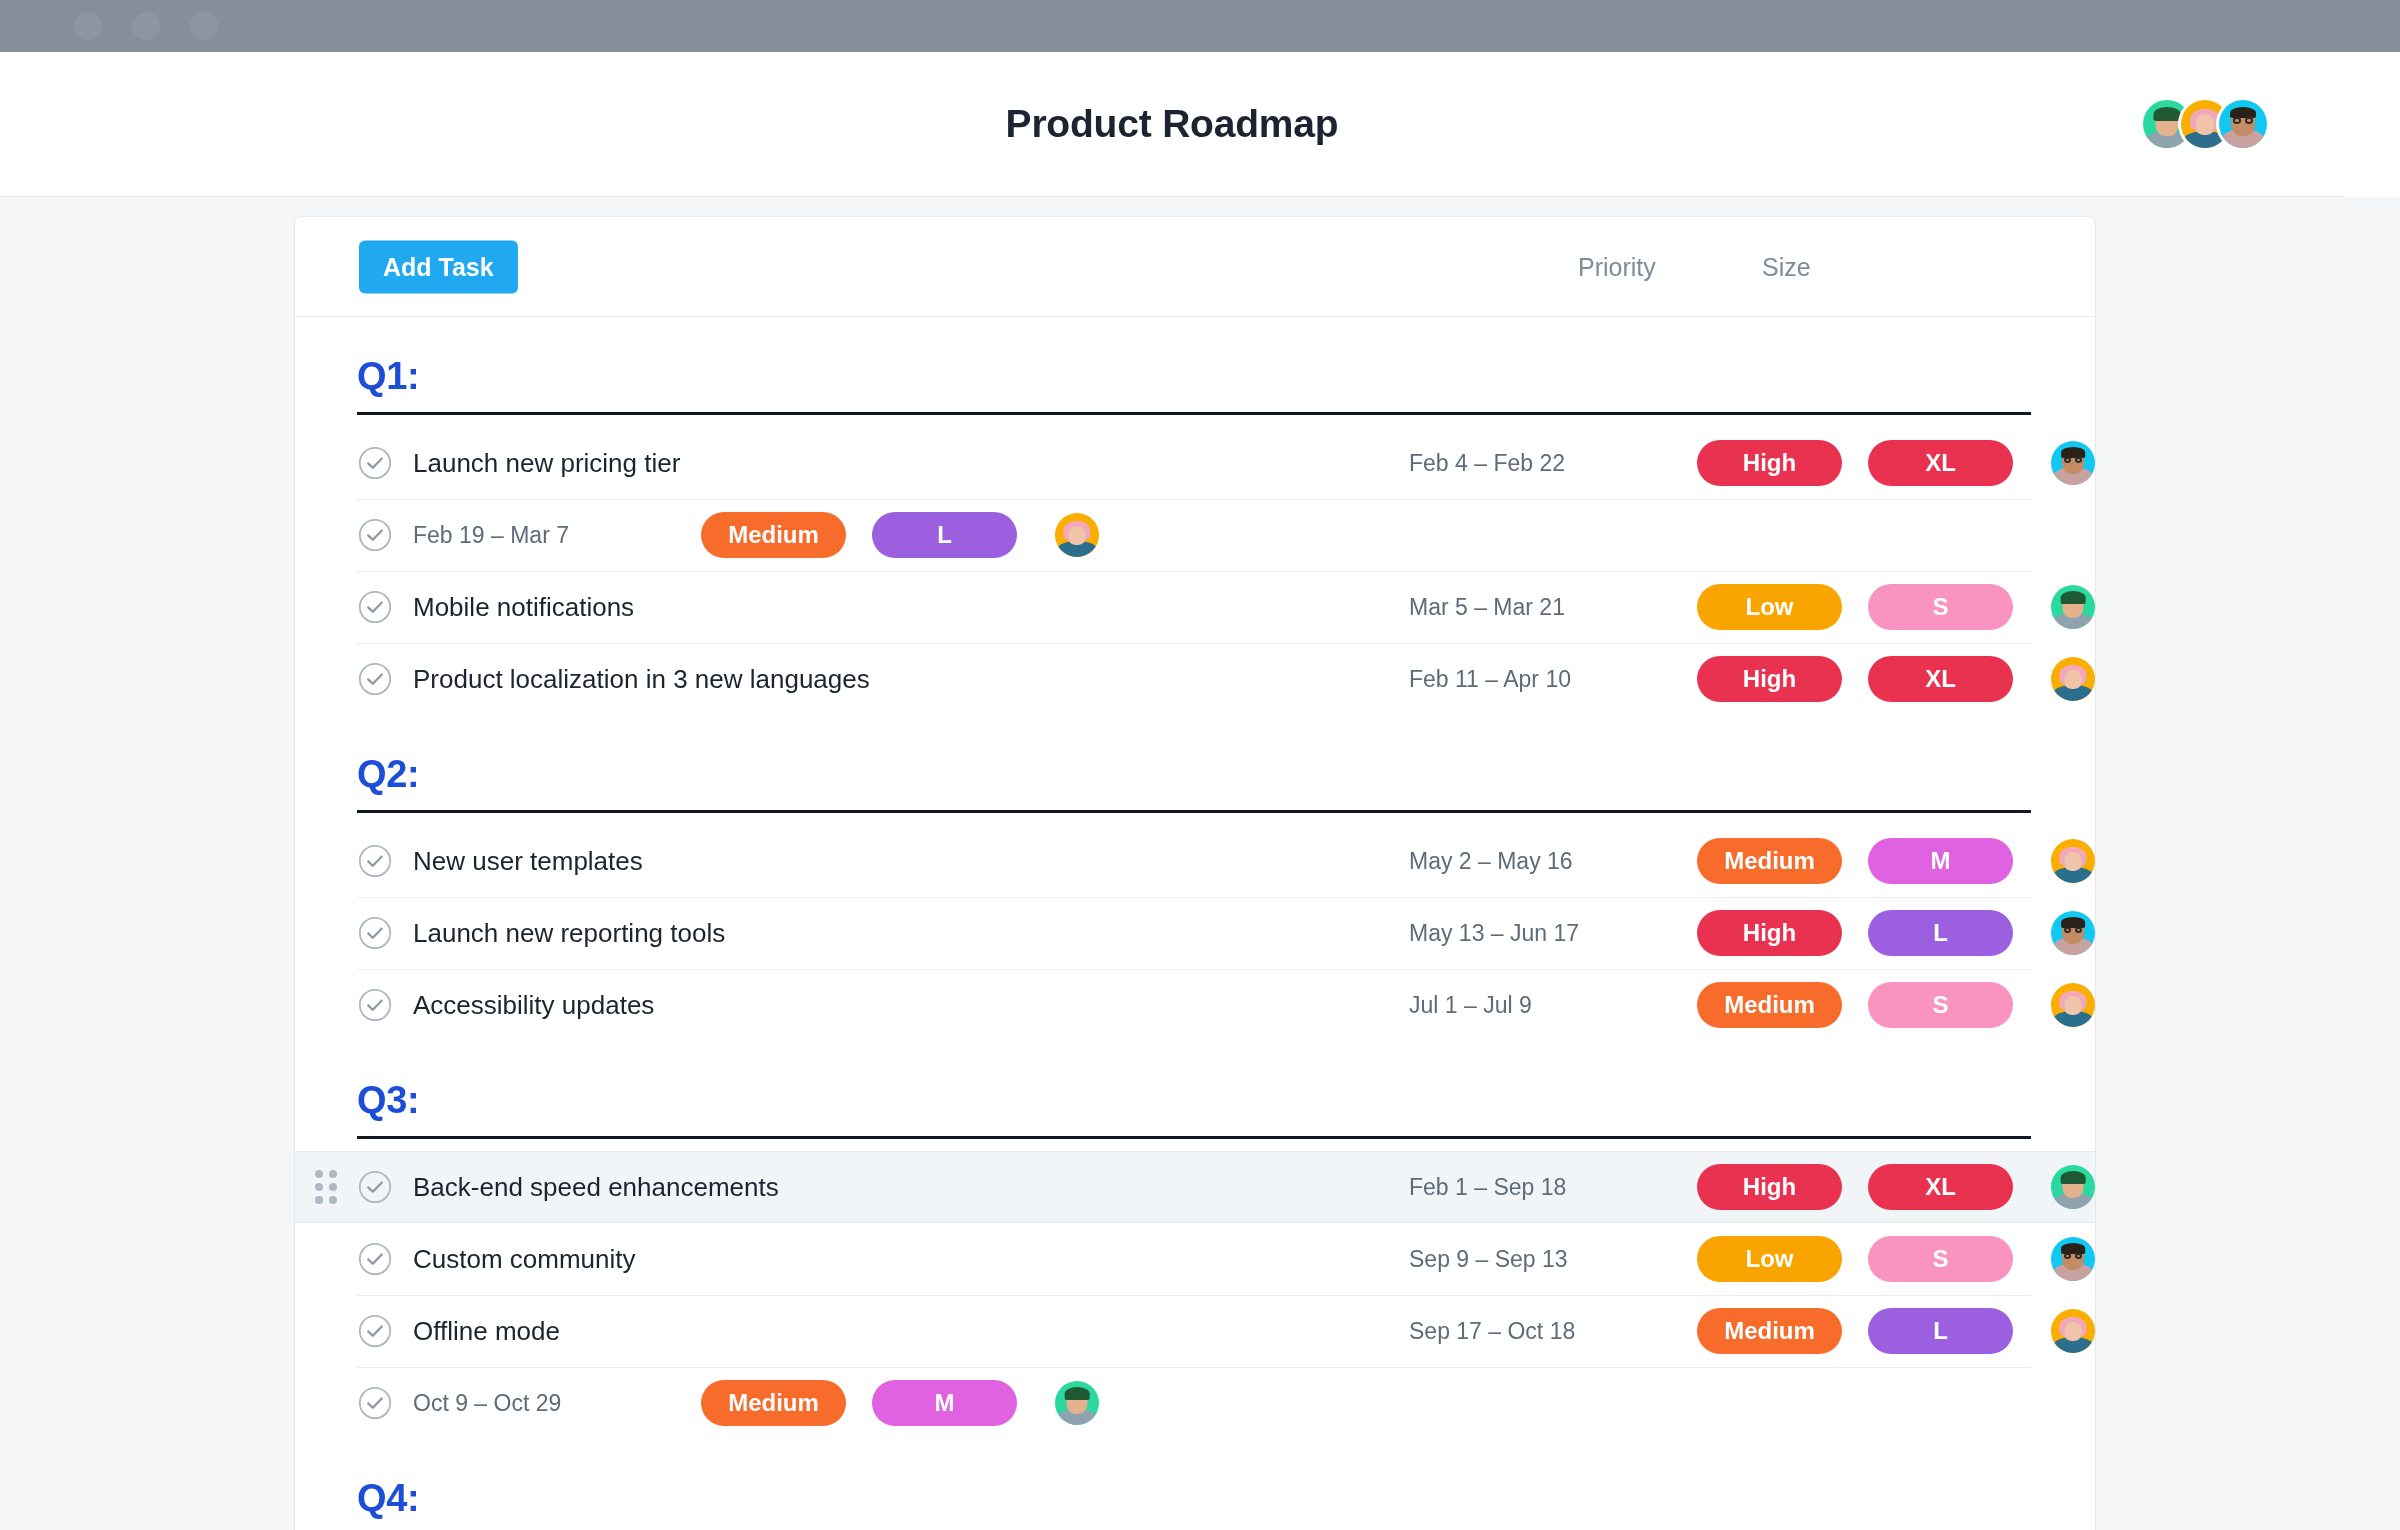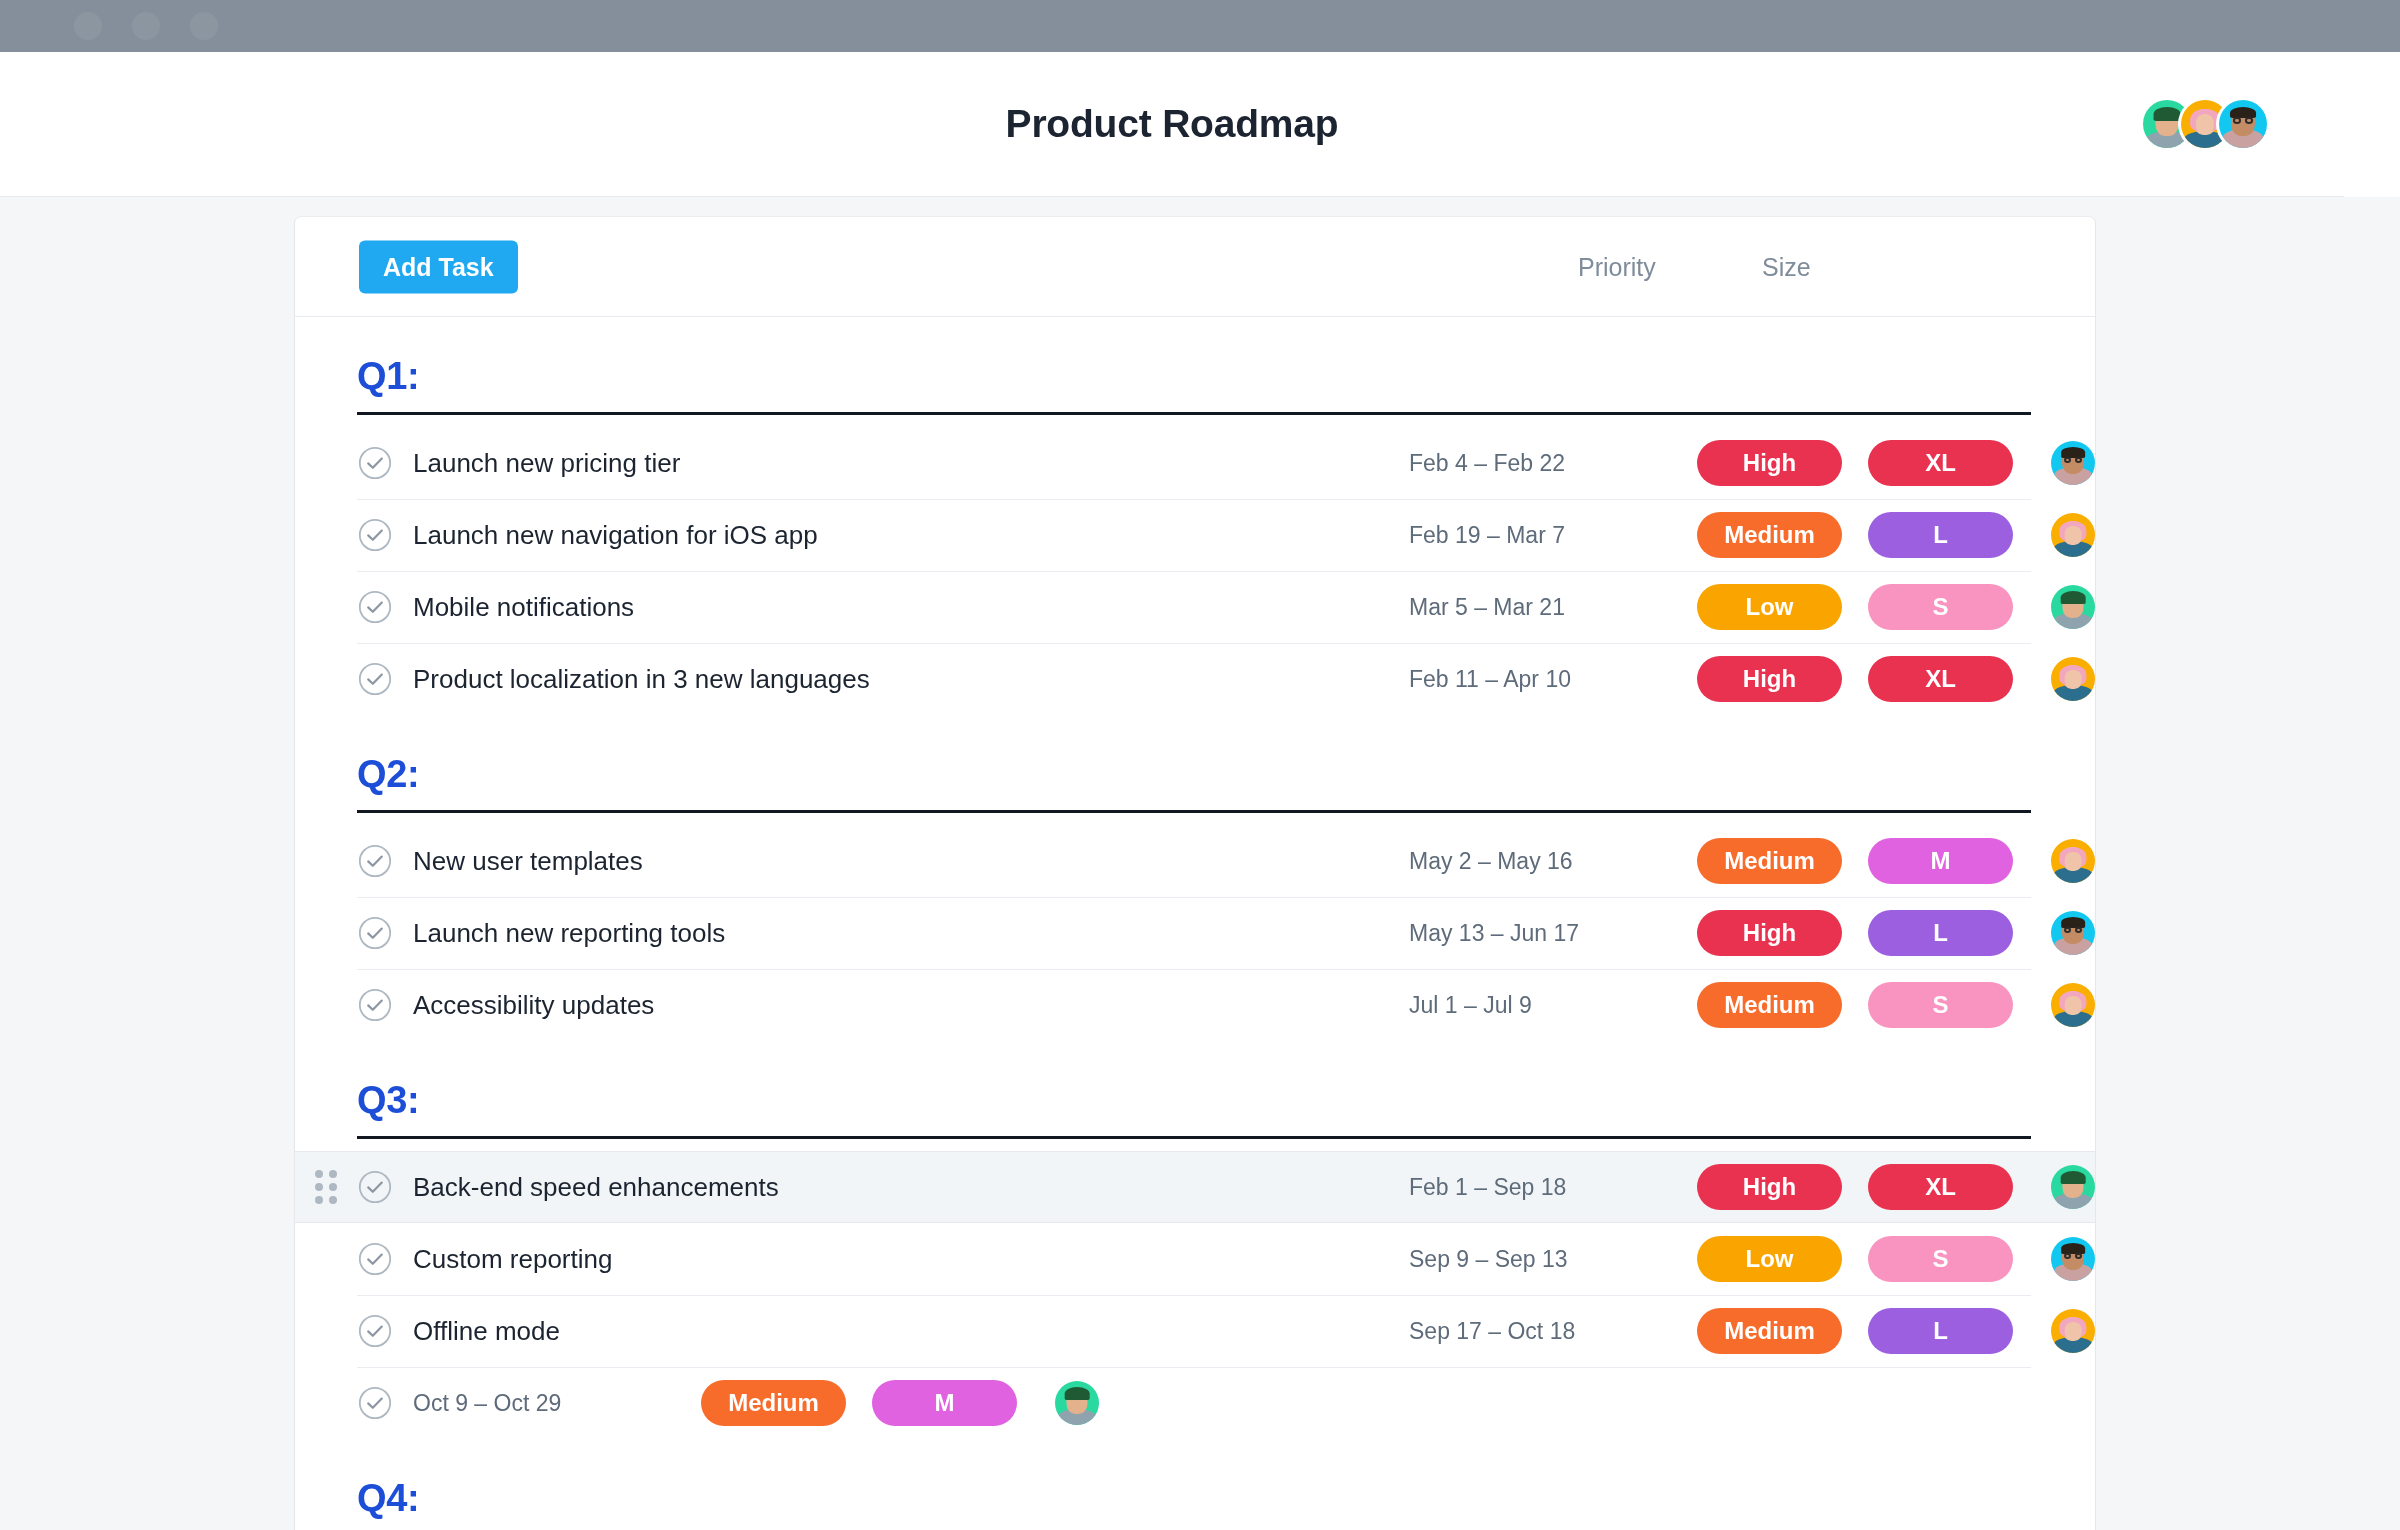--- a/index.html
+++ b/index.html
@@ -198,21 +198,20 @@
                 </div>
               </span>
             </div>
             <div class="row">
               <span class="check">
     <svg width="34" height="34" viewBox="0 0 34 34" aria-hidden="true">
       <circle cx="17" cy="17" r="15.2" fill="none" stroke="#AEB8C2" stroke-width="1.8"></circle>
       <path d="M10.2 17.4 L14.8 21.8 L23.8 12.6" fill="none" stroke="#8C97A3" stroke-width="2.2" stroke-linecap="round" stroke-linejoin="round"></path>
     </svg>
               </span>
-              <span class="task-name">Launch new navigation for iOS app</span>
               <span class="task-date">Feb 19 – Mar 7</span>
               <span class="badge priority" style="background:#F76B2B;">Medium</span>
               <span class="badge size" style="background:#9C5FE0;">L</span>
               <span class="row-avatar">
                 <div class="av" style="width:44px;height:44px;background:#F9AE00;">
       <div class="body" style="width:38.72px;height:15.84px;bottom:0;background:#2C6E8E;"></div>
       <div class="head" style="width:20.240000000000002px;height:23.76px;bottom:12.32px;background:#EFC4A8;"></div>
       <div class="hair" style="width:27.28px;height:20.240000000000002px;bottom:15.84px;border-radius:48% 48% 30% 30%;background:#F3A7BE;"></div>
       <div class="head" style="width:16.72px;height:17.6px;bottom:13.2px;background:#EFC4A8;"></div>
                 </div>
@@ -357,21 +356,21 @@
                 </div>
               </span>
             </div>
             <div class="row">
               <span class="check">
     <svg width="34" height="34" viewBox="0 0 34 34" aria-hidden="true">
       <circle cx="17" cy="17" r="15.2" fill="none" stroke="#AEB8C2" stroke-width="1.8"></circle>
       <path d="M10.2 17.4 L14.8 21.8 L23.8 12.6" fill="none" stroke="#8C97A3" stroke-width="2.2" stroke-linecap="round" stroke-linejoin="round"></path>
     </svg>
               </span>
-              <span class="task-name">Custom reporting</span>
+              <span class="task-name">Custom community</span>
               <span class="task-date">Sep 9 – Sep 13</span>
               <span class="badge priority" style="background:#FAA400;">Low</span>
               <span class="badge size" style="background:#F894BF;">S</span>
               <span class="row-avatar">
                 <div class="av" style="width:44px;height:44px;background:#12C8F0;">
       <div class="body" style="width:37.839999999999996px;height:17.6px;bottom:0;background:#C9A1A0;"></div>
       <div class="head" style="width:22px;height:25.52px;bottom:11.440000000000001px;background:#C48C64;"></div>
       <div class="hair" style="width:23.76px;height:10.559999999999999px;bottom:27.28px;border-radius:50% 50% 12% 12%;background:#2A2119;"></div>
       <div class="glass" style="width:7.48px;height:6.16px;left:12.76px;bottom:22px;"></div>
       <div class="glass" style="width:7.48px;height:6.16px;left:23.76px;bottom:22px;"></div>

